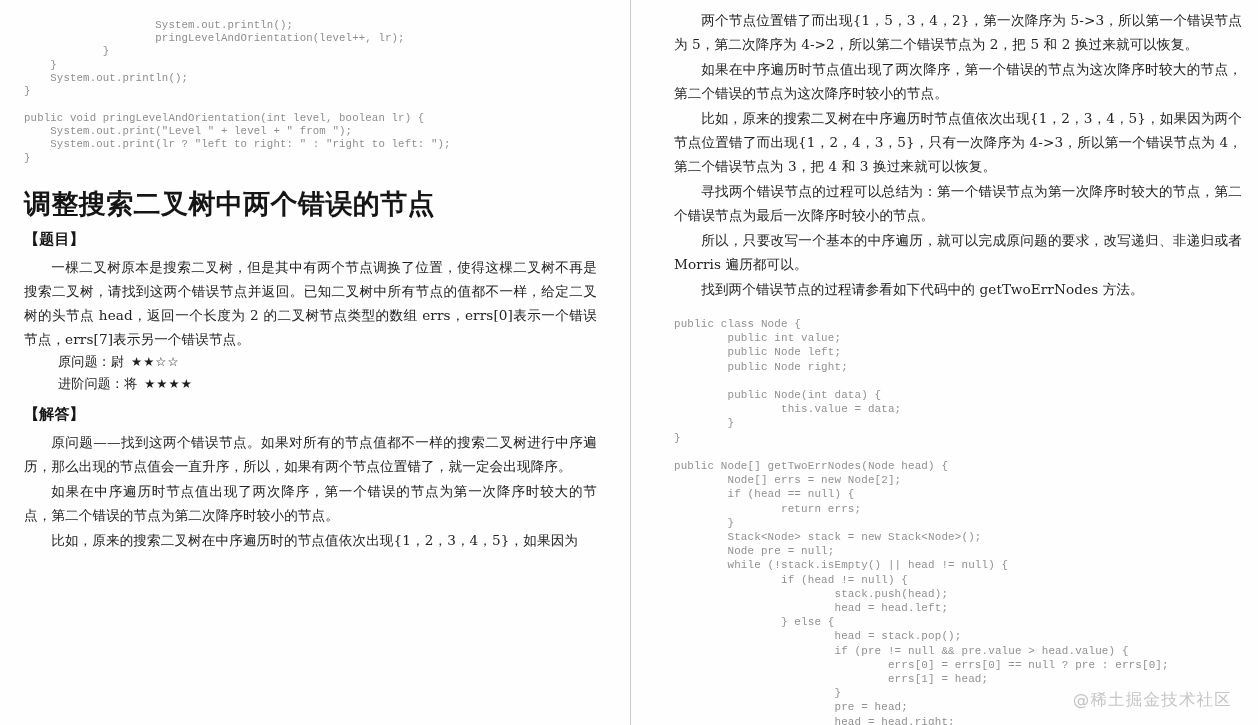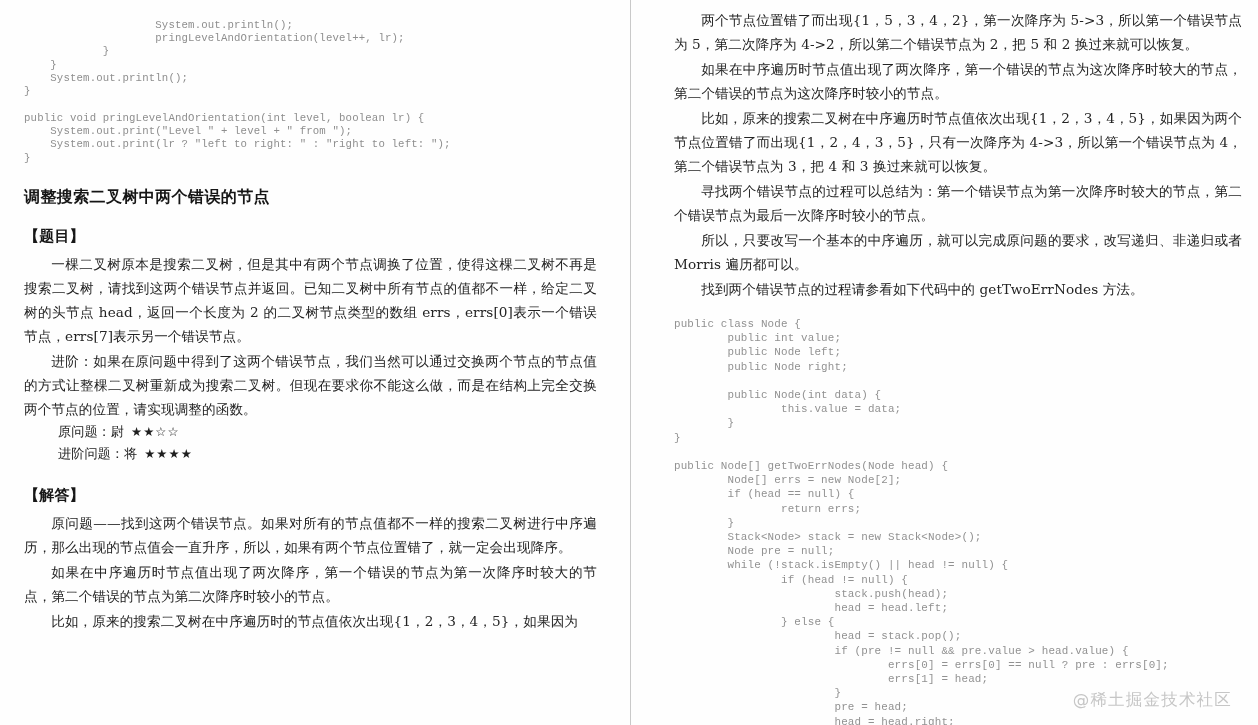--- a/index.html
+++ b/index.html
@@ -61,33 +61,33 @@
   }
   .code-block.right-code {
     font-size: 10.9px;
     line-height: 14.2px;
     color: #919191;
   }
 
   
   .doc-title {
     font-family: "DejaVu Sans", "Liberation Sans", sans-serif;
-    font-size: 16px;
+    font-size: 27px;
     font-weight: bold;
     color: #151515;
     margin: 22px 0 0 0;
     letter-spacing: 0.4px;
     line-height: 1.25;
   }
   .section-head {
     font-family: "DejaVu Sans", "Liberation Sans", sans-serif;
     font-size: 15px;
     font-weight: bold;
     color: #171717;
-    margin: 20px 0 6px 0;
+    margin: 9px 0 6px 0;
     letter-spacing: 0.2px;
   }
 
   
   .para {
     font-family: "DejaVu Serif", "Liberation Serif", serif;
     font-size: 13.6px;
     line-height: 24px;
     color: #232323;
     text-align: justify;
@@ -151,21 +151,20 @@
     System.out.print("Level " + level + " from ");
     System.out.print(lr ? "left to right: " : "right to left: ");
 }</pre>
     </div>
 
     <h1 class="doc-title">调整搜索二叉树中两个错误的节点</h1>
 
     <h2 class="section-head">【题目】</h2>
 
     <p class="para">一棵二叉树原本是搜索二叉树，但是其中有两个节点调换了位置，使得这棵二叉树不再是搜索二叉树，请找到这两个错误节点并返回。已知二叉树中所有节点的值都不一样，给定二叉树的头节点 head，返回一个长度为 2 的二叉树节点类型的数组 errs，errs[0]表示一个错误节点，errs[7]表示另一个错误节点。</p>
-    <p class="para">进阶：如果在原问题中得到了这两个错误节点，我们当然可以通过交换两个节点的节点值的方式让整棵二叉树重新成为搜索二叉树。但现在要求你不能这么做，而是在结构上完全交换两个节点的位置，请实现调整的函数。</p>
 
 
     <div class="rating-line">
       <span>原问题：尉</span><span class="stars">★★☆☆</span>
     </div>
     <div class="rating-line">
       <span>进阶问题：将</span><span class="stars">★★★★</span>
     </div>
 
     <h2 class="section-head">【解答】</h2>

